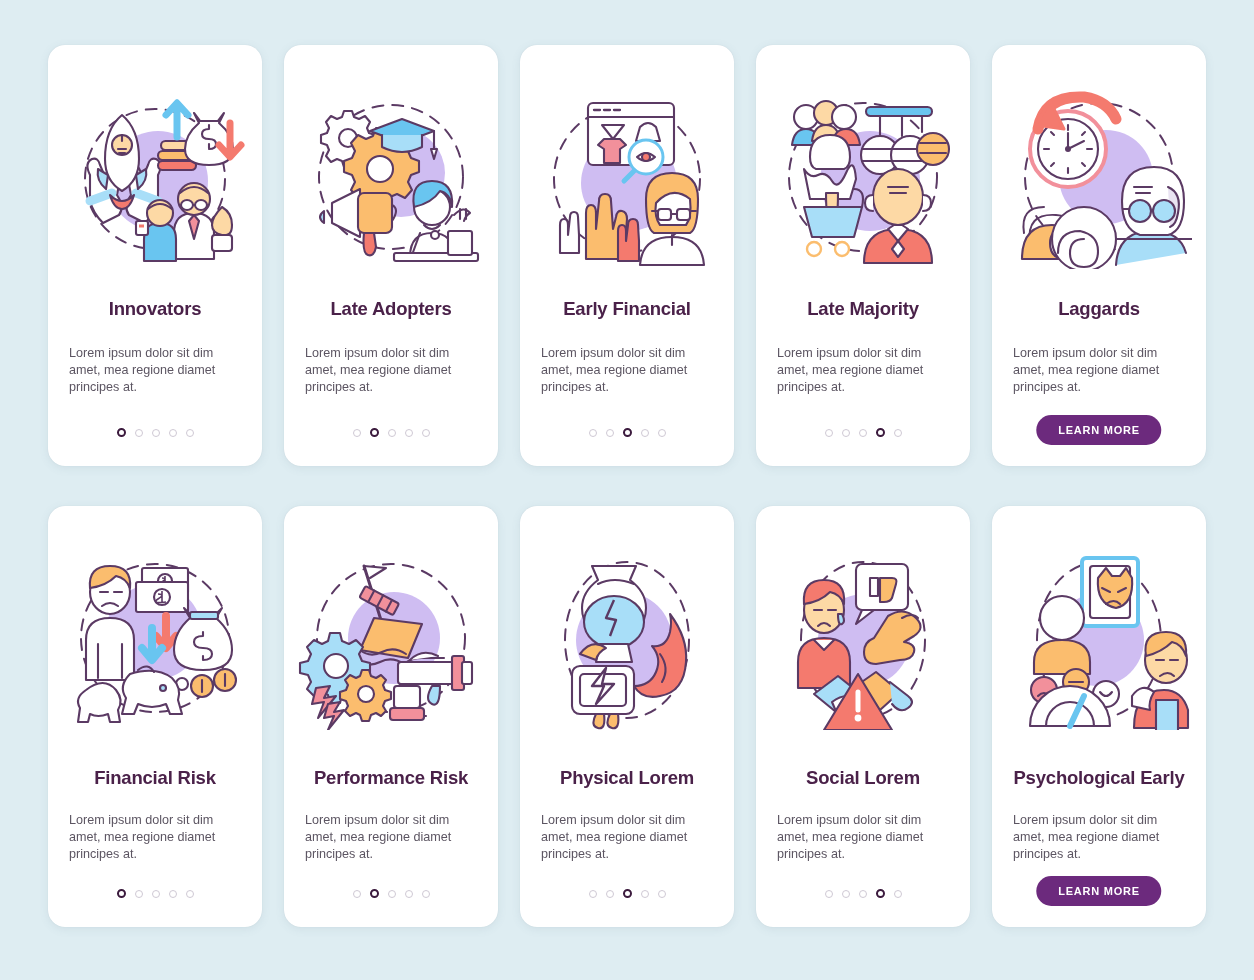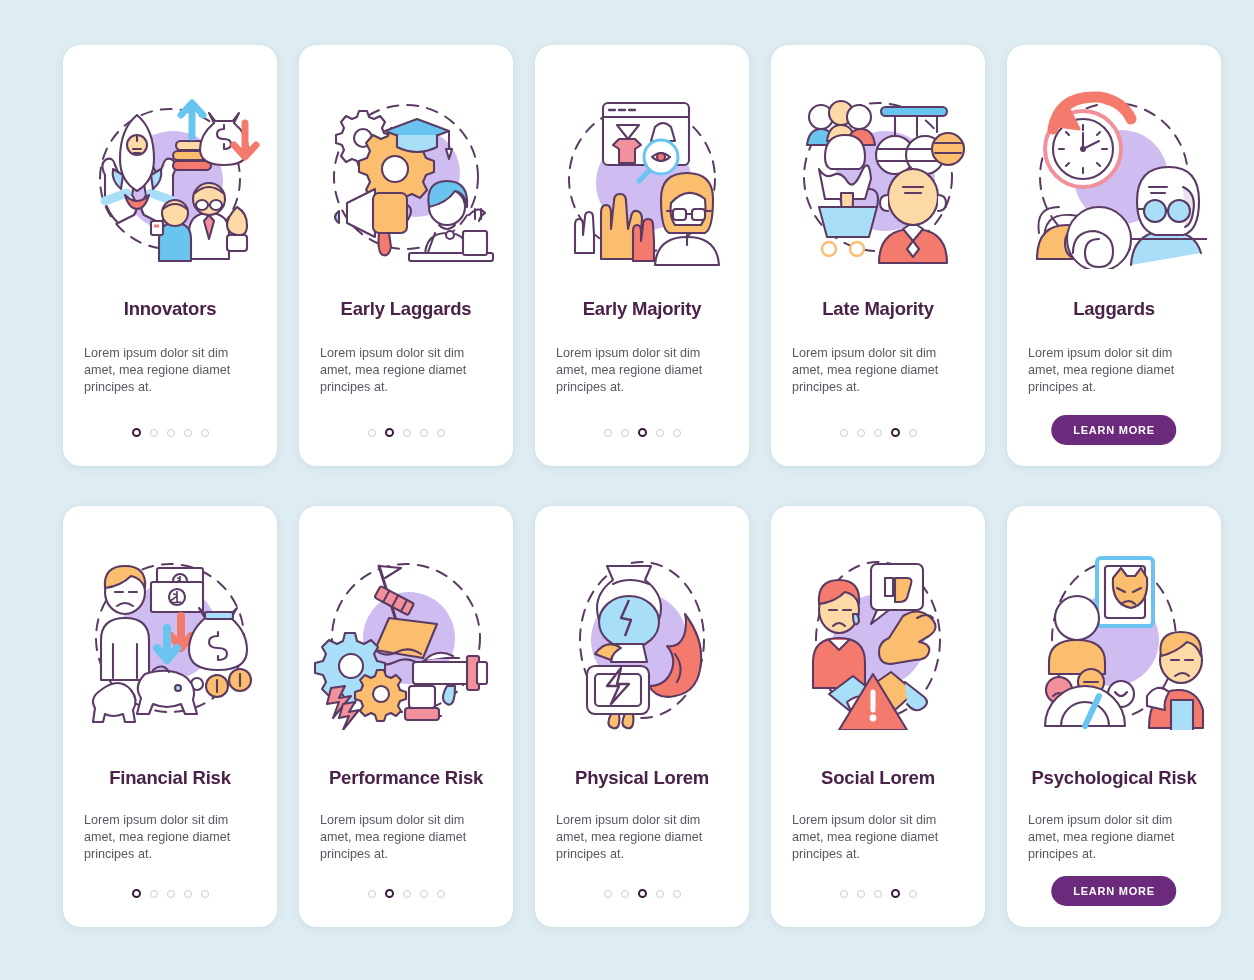--- a/index.html
+++ b/index.html
@@ -9,21 +9,21 @@
     height: 980px;
     background: #deedf2;
     font-family: "Liberation Sans", "DejaVu Sans", sans-serif;
     overflow: hidden;
   }
   #app {
     width: 1176px;
     height: 980px;
     position: relative;
     background: #deedf2;
-    padding: 45px 63px;
+    padding: 45px 48px;
   }
   .grid {
     display: grid;
     grid-template-columns: repeat(5, 214px);
     grid-template-rows: repeat(2, 421px);
     column-gap: 22px;
     row-gap: 40px;
   }
   .card {
     background: #ffffff;
@@ -201,21 +201,21 @@
  <path d="M116 124 q-4-26 18-26 q22 0 20 26 q-2-14-12-16 q-8 12-26 16z" fill="#69c5f0" stroke="#5b3a64" stroke-width="2.1" stroke-linejoin="round" stroke-linecap="round"></path>
  <path d="M126 142 q8 8 16 0" stroke="#5b3a64" stroke-width="2.1" stroke-linejoin="round" stroke-linecap="round" fill="none"></path>
  <circle cx="137" cy="152" r="4" fill="#ffffff" stroke="#5b3a64" stroke-width="2.1" stroke-linejoin="round" stroke-linecap="round"></circle>
  <path d="M122 150 l-8 22 M150 150 l8 22" stroke="#5b3a64" stroke-width="2.1" stroke-linejoin="round" stroke-linecap="round" fill="none"></path>
  <rect x="96" y="170" width="84" height="8" rx="2" fill="#ffffff" stroke="#5b3a64" stroke-width="2.1" stroke-linejoin="round" stroke-linecap="round"></rect>
  <path d="M156 132 q10-10 16-2 q-4 2-6 8" fill="#ffffff" stroke="#5b3a64" stroke-width="2.1" stroke-linejoin="round" stroke-linecap="round"></path>
  <path d="M162 126 v10 M168 126 v10" stroke="#5b3a64" stroke-width="2.1" stroke-linejoin="round" stroke-linecap="round" fill="none"></path>
  <rect x="150" y="148" width="24" height="24" rx="2" fill="#ffffff" stroke="#5b3a64" stroke-width="2.1" stroke-linejoin="round" stroke-linecap="round"></rect>
 </svg>
         </div>
-        <div class="card-title">Early Laggards</div>
+        <div class="card-title">Late Adopters</div>
         <div class="card-body">Lorem ipsum dolor sit dim amet, mea regione diamet principes at.</div>
         <div class="dots">
           <span class="dot"></span>
           <span class="dot active"></span>
           <span class="dot"></span>
           <span class="dot"></span>
           <span class="dot"></span>
         </div>
       </div>
       <div class="card">
@@ -242,21 +242,21 @@
  <path d="M106 182 q2-28 32-28 t32 28z" fill="#ffffff" stroke="#5b3a64" stroke-width="2.1" stroke-linejoin="round" stroke-linecap="round"></path>
  <path d="M138 152 v10" stroke="#5b3a64" stroke-width="2.1" stroke-linejoin="round" stroke-linecap="round" fill="none"></path>
  <path d="M112 116 q0-26 26-26 t26 26 q0 30-8 34 l-36 0 q-8-4-8-34z" fill="#fbbd6e" stroke="#5b3a64" stroke-width="2.1" stroke-linejoin="round" stroke-linecap="round"></path>
  <path d="M122 120 q16-18 34-4 q2 18-4 26 h-26 q-6-8-4-22z" fill="#ffffff" stroke="#5b3a64" stroke-width="2.1" stroke-linejoin="round" stroke-linecap="round"></path>
  <rect x="124" y="126" width="13" height="11" rx="3" fill="#ffffff" stroke="#5b3a64" stroke-width="2.1" stroke-linejoin="round" stroke-linecap="round"></rect>
  <rect x="143" y="126" width="13" height="11" rx="3" fill="#ffffff" stroke="#5b3a64" stroke-width="2.1" stroke-linejoin="round" stroke-linecap="round"></rect>
  <path d="M137 131 h6" stroke="#5b3a64" stroke-width="2.1" stroke-linejoin="round" stroke-linecap="round" fill="none"></path>
  <path d="M118 128 h6 M156 128 h6" stroke="#5b3a64" stroke-width="2.1" stroke-linejoin="round" stroke-linecap="round" fill="none"></path>
 </svg>
         </div>
-        <div class="card-title">Early Majority</div>
+        <div class="card-title">Early Financial</div>
         <div class="card-body">Lorem ipsum dolor sit dim amet, mea regione diamet principes at.</div>
         <div class="dots">
           <span class="dot"></span>
           <span class="dot"></span>
           <span class="dot active"></span>
           <span class="dot"></span>
           <span class="dot"></span>
         </div>
       </div>
       <div class="card">
@@ -545,18 +545,18 @@
 
  <path d="M128 184 q0-38 30-38 q18 0 24 20 v18z" fill="#f47a6e" stroke="#5b3a64" stroke-width="2.1" stroke-linejoin="round" stroke-linecap="round"></path>
  <path d="M150 186 v-30 h22 v30" fill="#a8def8" stroke="#5b3a64" stroke-width="2.1" stroke-linejoin="round" stroke-linecap="round"></path>
  <ellipse cx="160" cy="116" rx="21" ry="23" fill="#fdd9a5" stroke="#5b3a64" stroke-width="2.1" stroke-linejoin="round" stroke-linecap="round"></ellipse>
  <path d="M140 112 q-4-24 20-24 q22 0 20 24 q-4-12-14-14 q-10 10-26 14z" fill="#fbbd6e" stroke="#5b3a64" stroke-width="2.1" stroke-linejoin="round" stroke-linecap="round"></path>
  <path d="M150 116 h8 M164 116 h8" stroke="#5b3a64" stroke-width="2.1" stroke-linejoin="round" stroke-linecap="round" fill="none"></path>
  <path d="M154 132 q8-6 14 0" stroke="#5b3a64" stroke-width="2.1" stroke-linejoin="round" stroke-linecap="round" fill="none"></path>
  <path d="M126 152 q10-14 22-4 q-6 10-4 18 l-18-4z" fill="#ffffff" stroke="#5b3a64" stroke-width="2.1" stroke-linejoin="round" stroke-linecap="round"></path>
 </svg>
         </div>
-        <div class="card-title">Psychological Risk</div>
+        <div class="card-title">Psychological Early</div>
         <div class="card-body">Lorem ipsum dolor sit dim amet, mea regione diamet principes at.</div>
         <button class="learn-btn">LEARN MORE</button>
       </div>
     </div>
 </div>
 
 </body></html>

